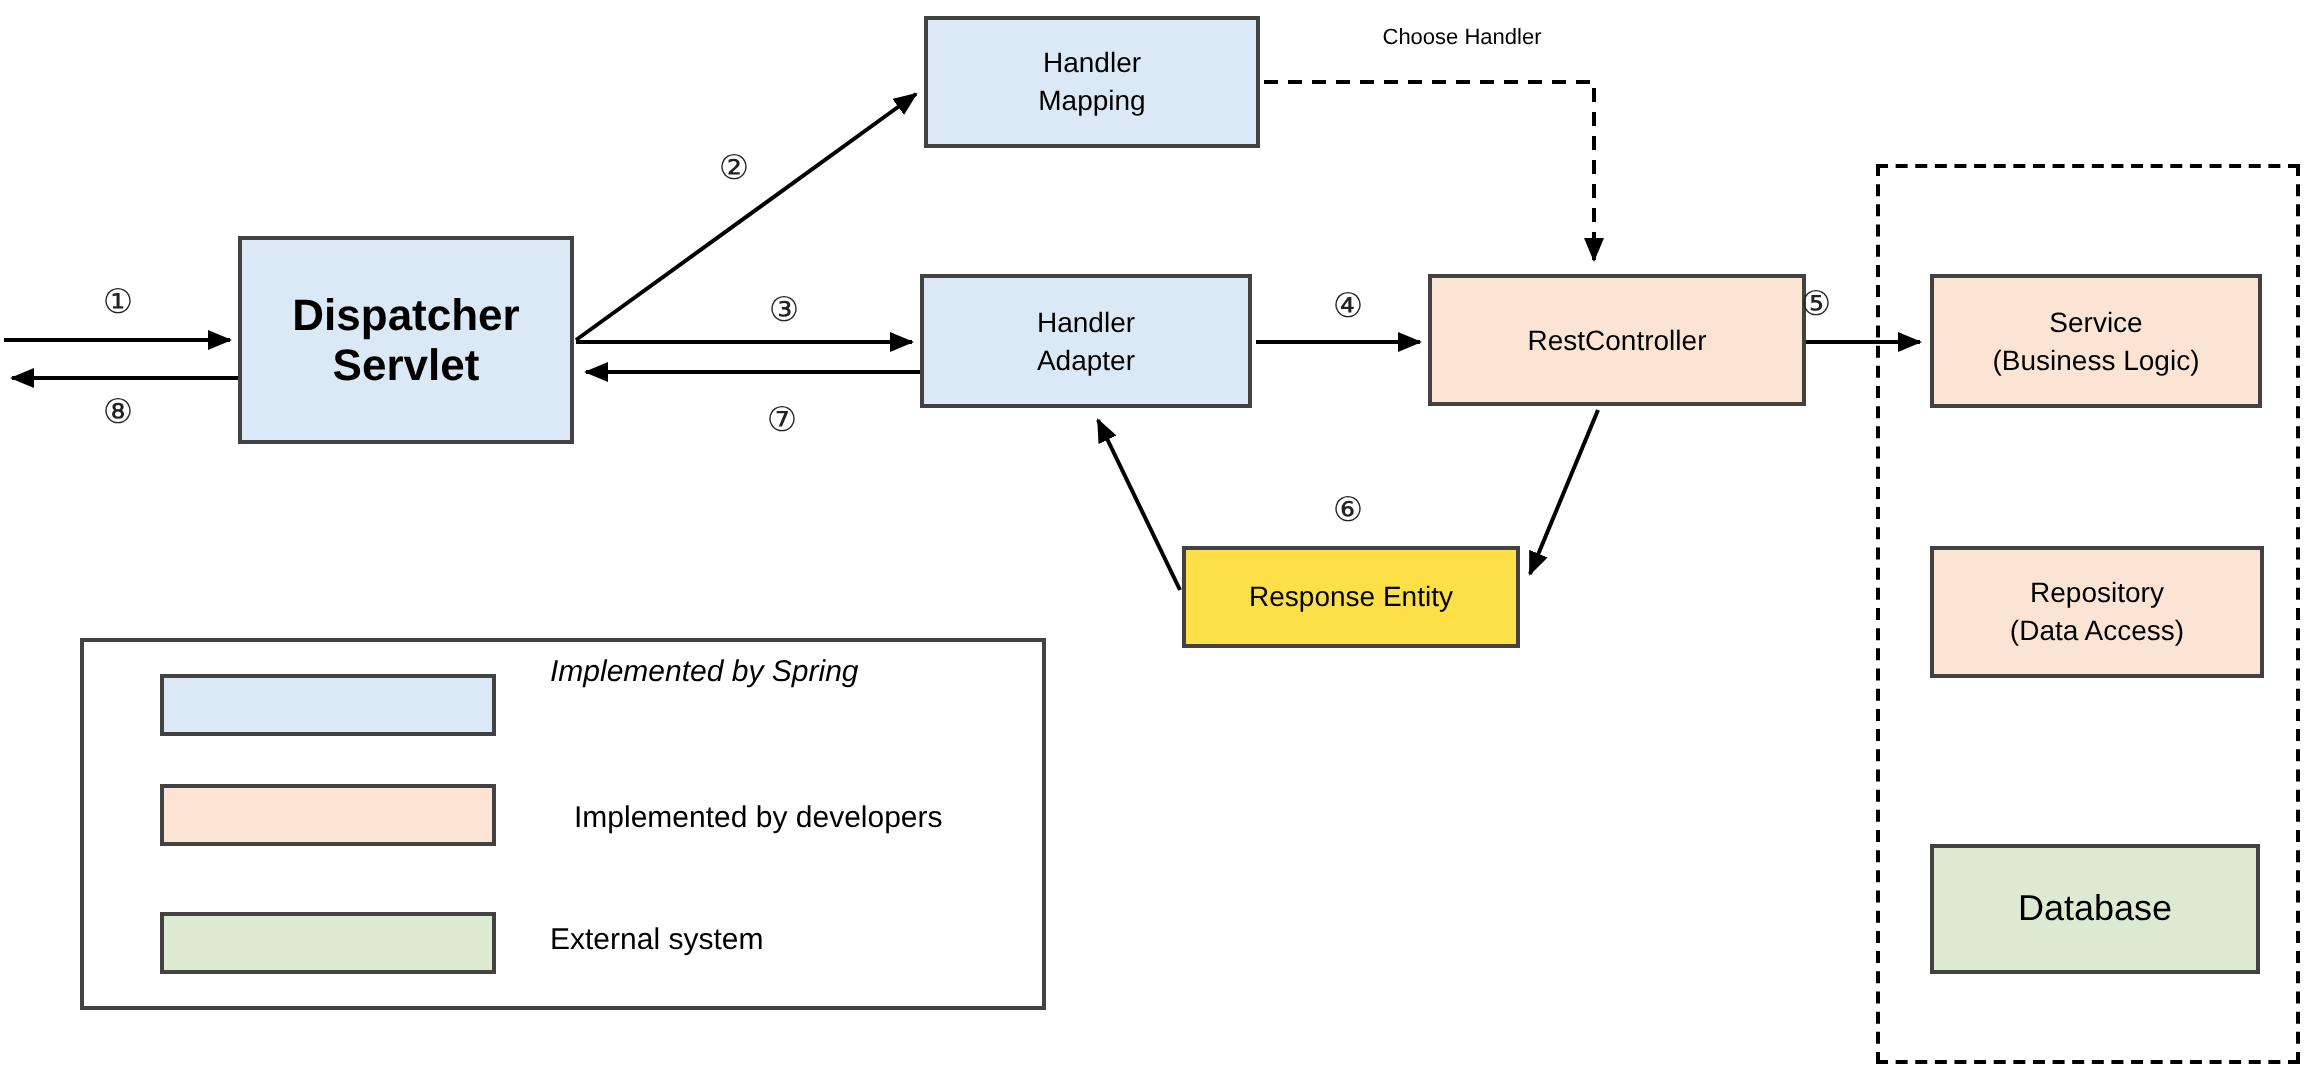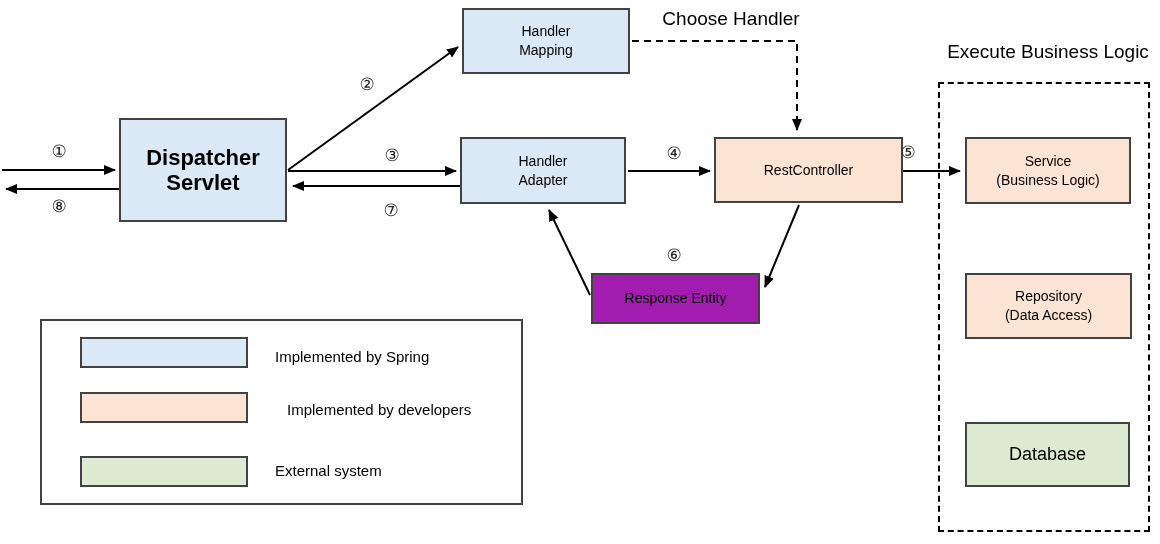--- a/index.html
+++ b/index.html
@@ -42,21 +42,21 @@
     position: absolute;
     transform: translate(-50%, -50%);
     font-size: 17px;
     color: #222;
     line-height: 1;
     white-space: nowrap;
   }
   .annotation {
     position: absolute;
     transform: translate(-50%, -50%);
-    font-size: 19px;
+    font-size: 11px;
     white-space: nowrap;
   }
   #business-container {
     position: absolute;
     left: 938px; top: 82px;
     width: 212px; height: 450px;
     border: 2px dashed #000;
     box-sizing: border-box;
   }
   #legend-box {
@@ -118,21 +118,21 @@
 
   <div class="node" style="left: 460px; top: 137px; width: 166px; height: 67px; background-color: rgb(219, 232, 246);">
     <span>Handler</span>
     <span>Adapter</span>
   </div>
 
   <div class="node" style="left: 714px; top: 137px; width: 189px; height: 66px; background-color: rgb(252, 228, 212);">
     <span>RestController</span>
   </div>
 
-  <div class="node" style="left: 591px; top: 273px; width: 169px; height: 51px; background-color: #a21caf;">
+  <div class="node" style="left: 591px; top: 273px; width: 169px; height: 51px; background-color: #fde047;">
     <span>Response Entity</span>
   </div>
 
   <div class="node" style="left: 965px; top: 137px; width: 166px; height: 67px; background-color: rgb(252, 228, 212);">
     <span>Service</span>
     <span>(Business Logic)</span>
   </div>
 
   <div class="node" style="left: 965px; top: 273px; width: 167px; height: 66px; background-color: rgb(252, 228, 212);">
     <span>Repository</span>
@@ -146,23 +146,22 @@
   <div class="step-label" style="left:59px;  top:151px;">①</div>
   <div class="step-label" style="left:59px;  top:206px;">⑧</div>
   <div class="step-label" style="left:367px; top:84px;">②</div>
   <div class="step-label" style="left:392px; top:155px;">③</div>
   <div class="step-label" style="left:391px; top:210px;">⑦</div>
   <div class="step-label" style="left:674px; top:153px;">④</div>
   <div class="step-label" style="left:908px; top:152px;">⑤</div>
   <div class="step-label" style="left:674px; top:255px;">⑥</div>
 
   <div class="annotation" style="left:731px; top:19px;">Choose Handler</div>
-  <div class="annotation" style="left:1048px; top:52px;">Execute Business Logic</div>
 
   <div id="legend-box"></div>
   <div class="legend-swatch" style="top: 337px; background-color: rgb(219, 232, 246);"></div>
-  <div class="legend-label" style="top:356px;">Implemented by Spring</div>
+  <div class="legend-label" style="top:336px;font-style:italic;">Implemented by Spring</div>
   <div class="legend-swatch" style="top: 392px; background-color: rgb(252, 228, 212);"></div>
   <div class="legend-label" style="top:409px;margin-left:12px;">Implemented by developers</div>
   <div class="legend-swatch" style="top: 456px; background-color: rgb(220, 234, 210);"></div>
   <div class="legend-label" style="top:470px;">External system</div>
 
 </div>
 
 </body></html>

